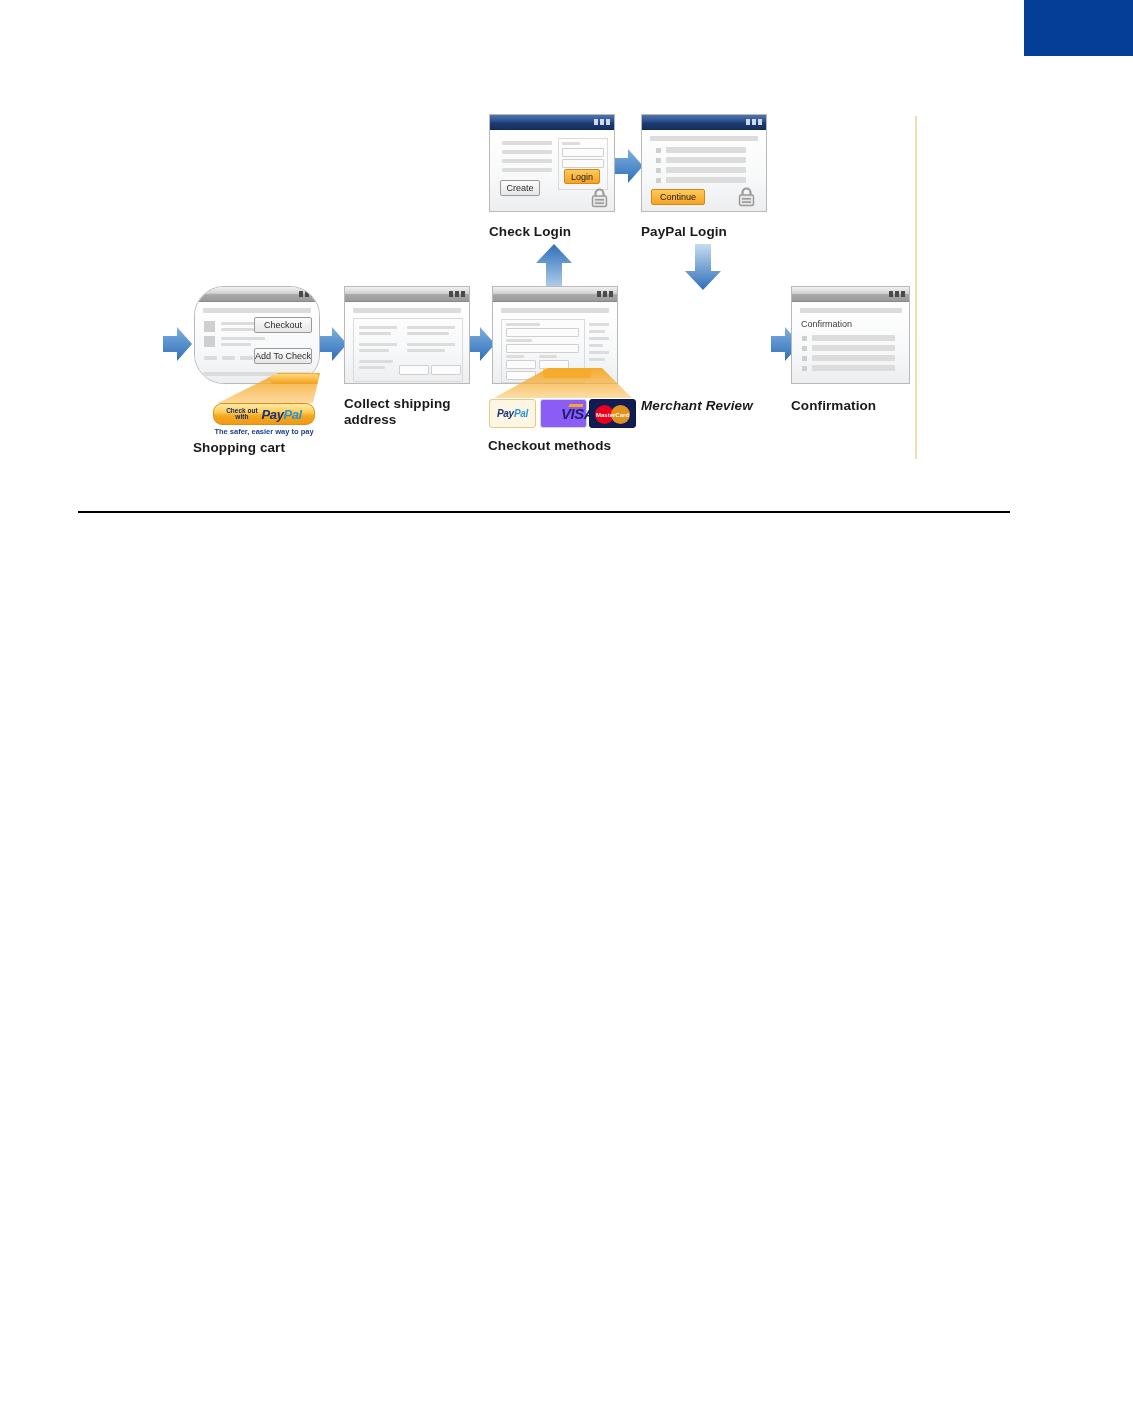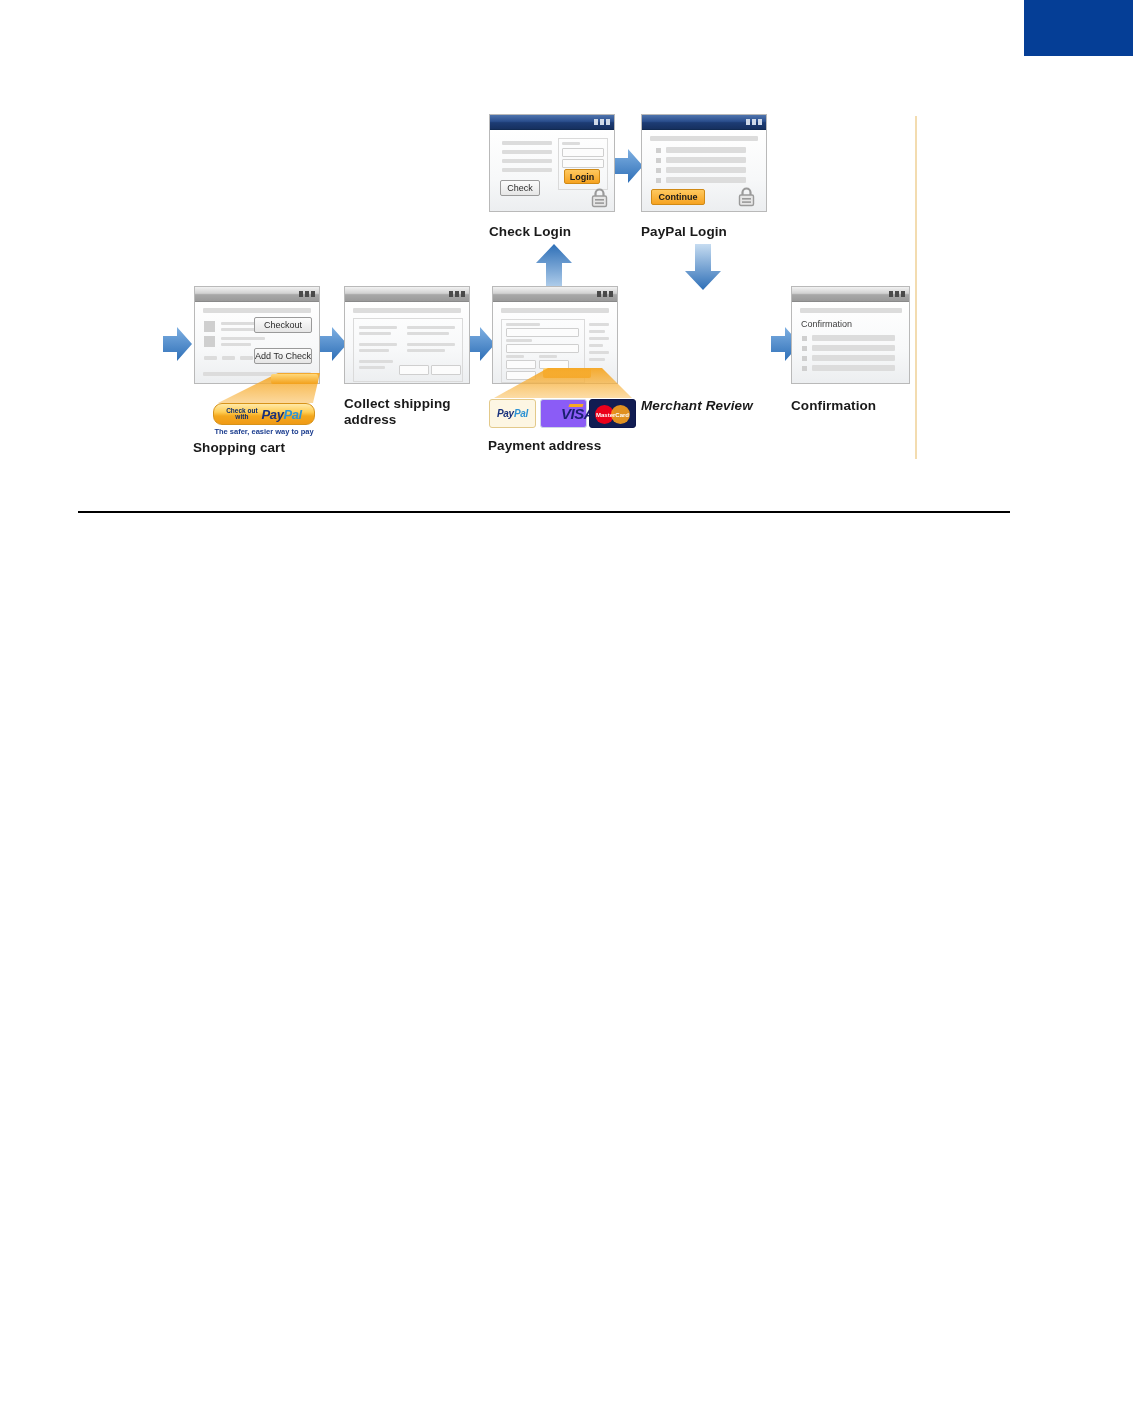--- a/index.html
+++ b/index.html
@@ -34,21 +34,21 @@
 
   .bar{position:absolute;background:#dcdcdc;border-radius:1px;}
   .sq{position:absolute;background:#cfcfcf;}
   .field{position:absolute;background:#fcfcfc;border:1px solid #cfcfcf;border-radius:1px;}
   .box{position:absolute;border:1px solid #dadada;background:transparent;}
 
   .btn{position:absolute;box-sizing:border-box;border:1px solid #9a9a9a;border-radius:2px;
        background:linear-gradient(to bottom,#fcfcfc,#e6e6e6);
        font-size:9px;color:#2b2b2b;display:flex;align-items:center;justify-content:center;
        font-family:"Liberation Sans",sans-serif;white-space:nowrap;}
-  .btn.orange{border:1px solid #d08a16;color:#1a1a1a;font-weight:bold;
+  .btn.orange{border:1px solid #d08a16;color:#1a1a1a;font-weight:normal;
        background:linear-gradient(to bottom,#ffc95f,#f6a321);text-align:right;}
 
   
   .lock{position:absolute;width:17px;height:20px;}
 
   
   .arrow{position:absolute;}
 
   
   .caption{position:absolute;font-size:13.5px;font-weight:bold;color:#1a1a1a;
@@ -128,21 +128,21 @@
   <svg class="arrow" style="left:684px;top:243px;" width="38" height="48" viewBox="0 0 38 48">
     <defs>
         <linearGradient id="gd" x1="0" y1="0" x2="0" y2="1">
       <stop offset="0" stop-color="#c6dcf1"></stop>
           <stop offset="1" stop-color="#2e6fb7"></stop>
     </linearGradient>
       </defs>
     <path d="M11 1 L27 1 L27 28 L37 28 L19 47 L1 28 L11 28 Z" fill="url(#gd)"></path>
   </svg>
 
-  <div class="panel" style="left:194px;top:286px;width:126px;height:98px;">
+  <div class="panel" style="left:194px;top:286px;width:126px;height:98px;border-radius:30px;">
     <div class="titlebar">
       <span class="dots">
           <i></i>
           <i></i>
           <i></i>
         </span>
     </div>
     <div class="body">
       <div class="bar" style="left:8px;top:6px;width:108px;height:5px;"></div>
       <div class="sq" style="left:9px;top:19px;width:11px;height:11px;"></div>
@@ -224,21 +224,21 @@
           <i></i>
           <i></i>
           <i></i>
         </span>
     </div>
     <div class="body">
       <div class="bar" style="left:12px;top:11px;width:50px;height:4px;"></div>
       <div class="bar" style="left:12px;top:20px;width:50px;height:4px;"></div>
       <div class="bar" style="left:12px;top:29px;width:50px;height:4px;"></div>
       <div class="bar" style="left:12px;top:38px;width:50px;height:4px;"></div>
-      <div class="btn" style="left:10px;top:50px;width:40px;height:16px;">Check</div>
+      <div class="btn" style="left:10px;top:50px;width:40px;height:16px;">Create</div>
       <div class="box" style="left:68px;top:8px;width:48px;height:50px;"></div>
       <div class="bar" style="left:72px;top:12px;width:18px;height:3px;"></div>
       <div class="field" style="left:72px;top:18px;width:40px;height:7px;"></div>
       <div class="field" style="left:72px;top:29px;width:40px;height:7px;"></div>
       <div class="btn orange" style="left:74px;top:39px;width:36px;height:15px;">Login</div>
       <svg class="lock" style="left:101px;top:58px;" viewBox="0 0 17 20">
         <path d="M4.5 8 L4.5 5.5 A3.5 3.5 0 0 1 12.5 5.5 L12.5 8" fill="none" stroke="#9a9a9a" stroke-width="2.2"></path>
         <rect x="1.5" y="8" width="14" height="10.5" rx="1.5" fill="#e6e6e6" stroke="#9a9a9a" stroke-width="1.4"></rect>
         <rect x="4" y="11" width="9" height="1.6" fill="#9a9a9a"></rect>
         <rect x="4" y="14.3" width="9" height="1.6" fill="#9a9a9a"></rect>
@@ -324,21 +324,21 @@
   </div>
   <div class="badge visa" style="left:540px;top:399px;width:47px;height:29px;position:absolute;">
     <span class="visa-txt">VISA</span>
     <span class="visa-swoosh"></span>
   </div>
   <div class="badge mc" style="left:589px;top:399px;width:47px;height:29px;position:absolute;">
     <span class="mc-c mc-left" style="top:5px;"></span>
     <span class="mc-c mc-right" style="top:5px;opacity:.9;"></span>
     <span class="mc-txt" style="top:12px;">MasterCard</span>
   </div>
-  <div class="caption" style="left:488px;top:438px;width:170px;">Payment address</div>
+  <div class="caption" style="left:488px;top:438px;width:170px;">Checkout methods</div>
 
   <div class="caption" style="left:641px;top:398px;width:160px;font-style:italic;">Merchant Review</div>
 
   <div class="panel" style="left:791px;top:286px;width:119px;height:98px;">
     <div class="titlebar">
       <span class="dots">
           <i></i>
           <i></i>
           <i></i>
         </span>

